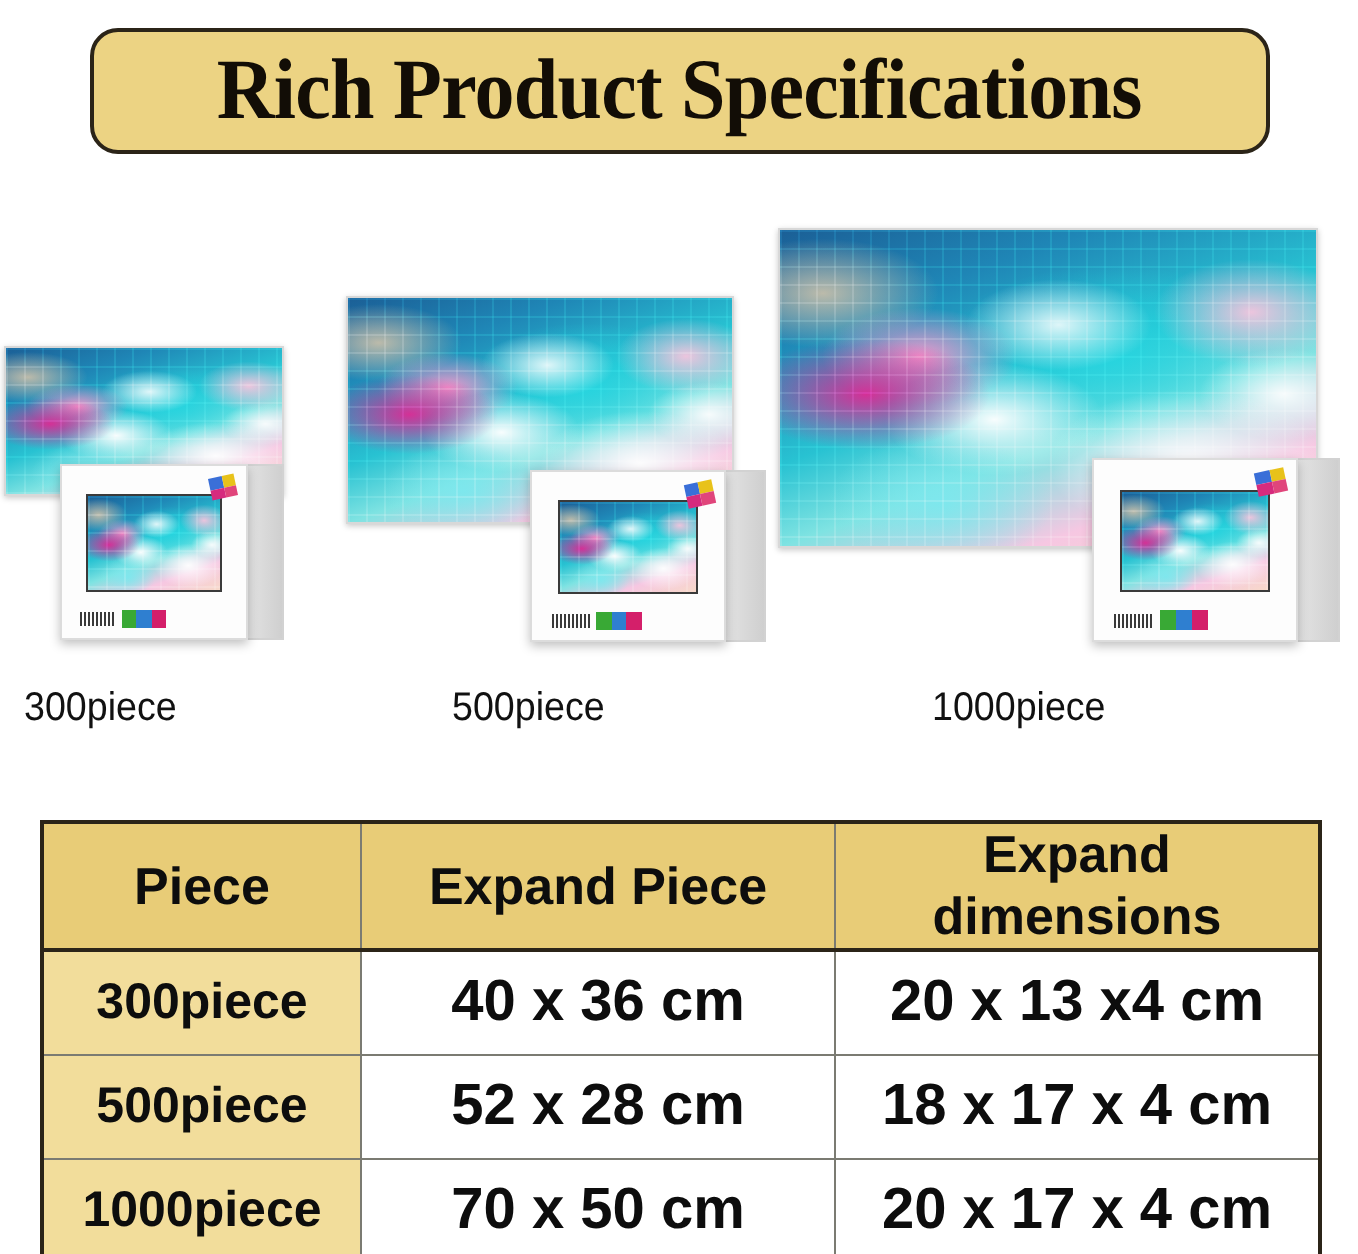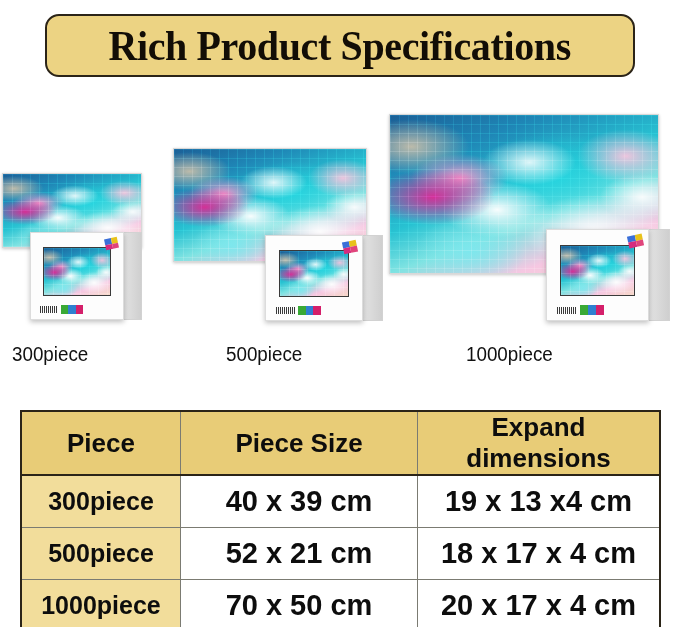--- a/index.html
+++ b/index.html
@@ -240,33 +240,33 @@
     </div>
     <div class="caption" style="left:466px;top:243px;">1000piece</div>
   </div>
 
 </div>
 
 <table id="spec-table">
   <thead>
     <tr>
       <th class="col1">Piece</th>
-      <th class="col2">Piece Size</th>
+      <th class="col2">Expand Piece</th>
       <th>Expand dimensions</th>
     </tr>
   </thead>
   <tbody>
     <tr>
       <td class="piece-cell">300piece</td>
-      <td>40 x 39 cm</td>
-      <td>19 x 13 x4 cm</td>
+      <td>40 x 36 cm</td>
+      <td>20 x 13 x4 cm</td>
     </tr>
     <tr>
       <td class="piece-cell">500piece</td>
-      <td>52 x 21 cm</td>
+      <td>52 x 28 cm</td>
       <td>18 x 17 x 4 cm</td>
     </tr>
     <tr>
       <td class="piece-cell">1000piece</td>
       <td>70 x 50 cm</td>
       <td>20 x 17 x 4 cm</td>
     </tr>
   </tbody>
 </table>
 

